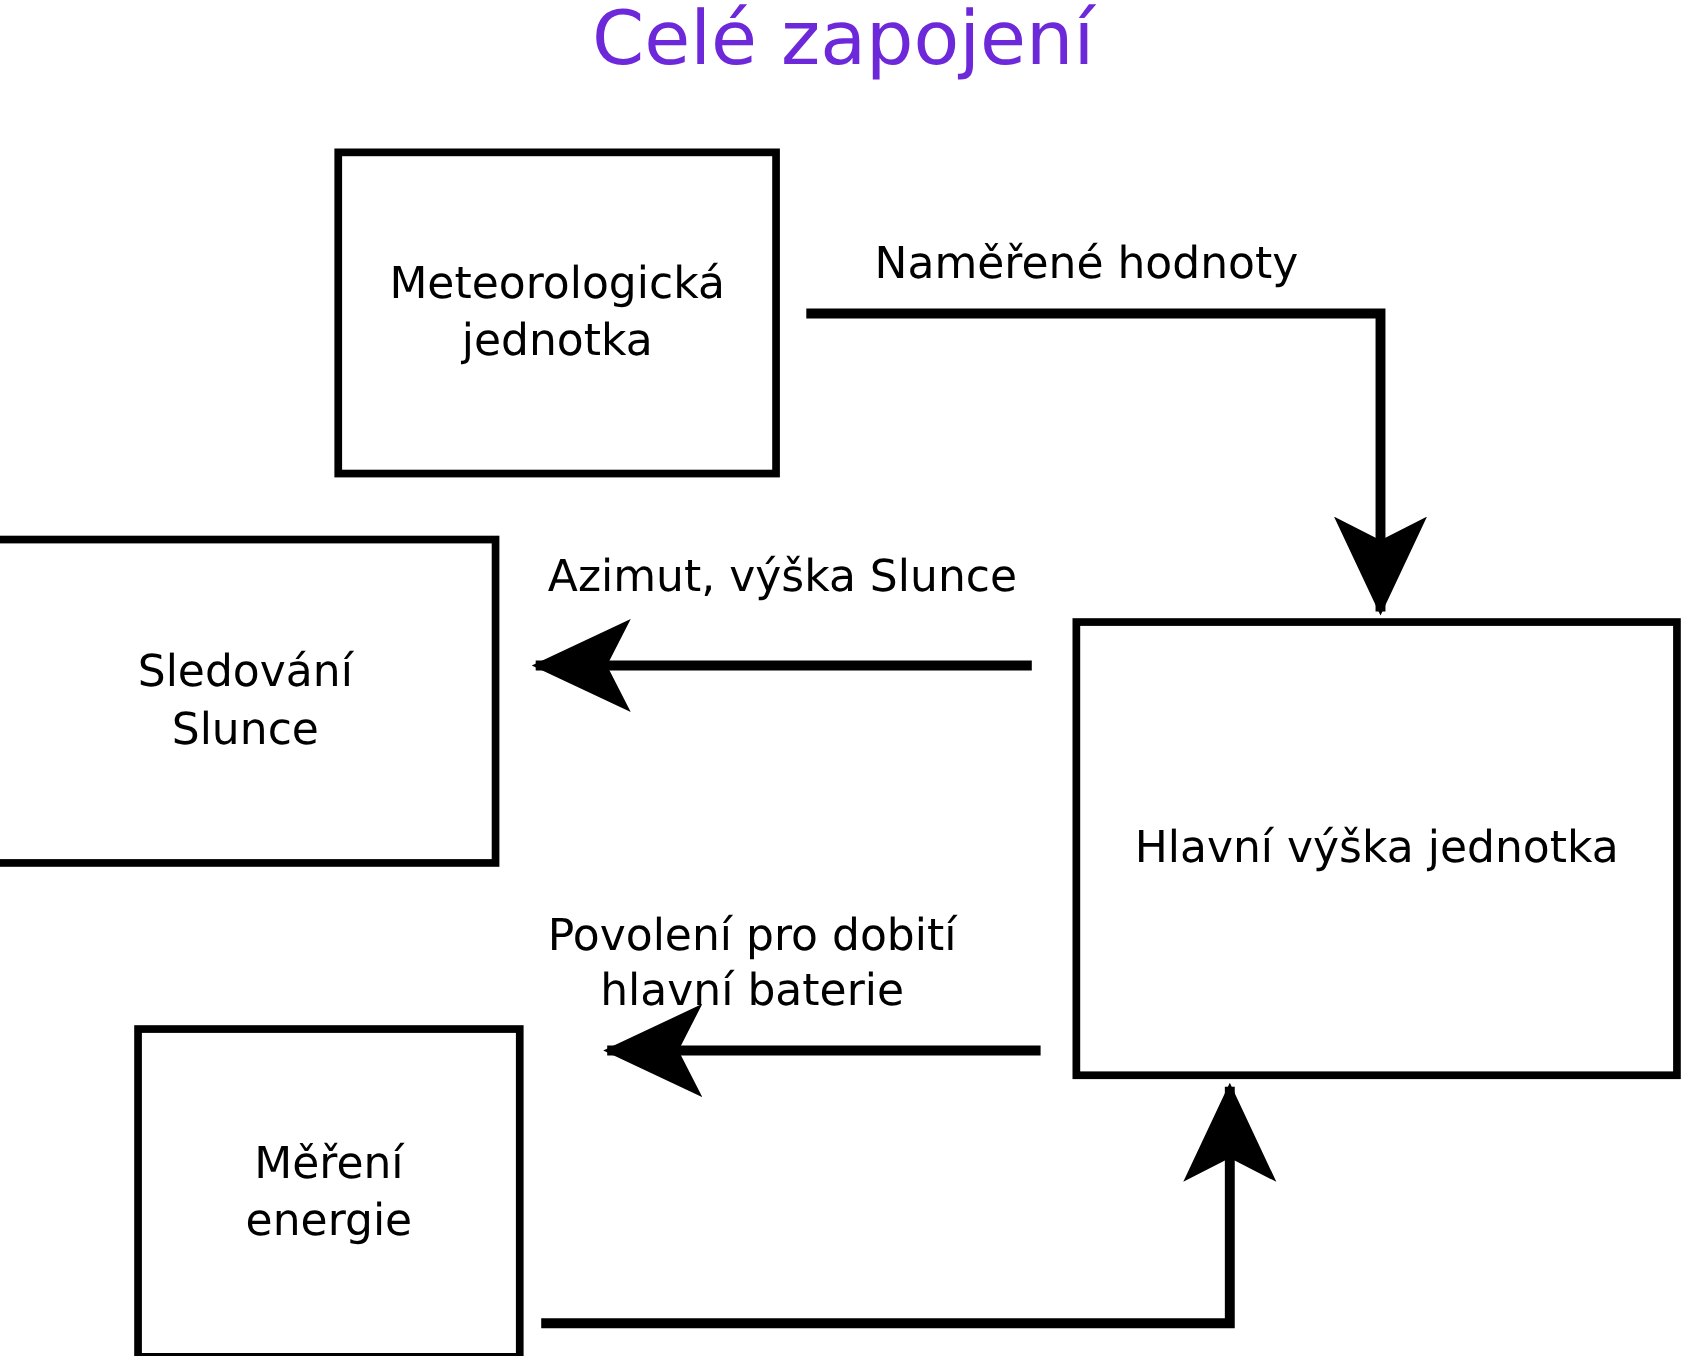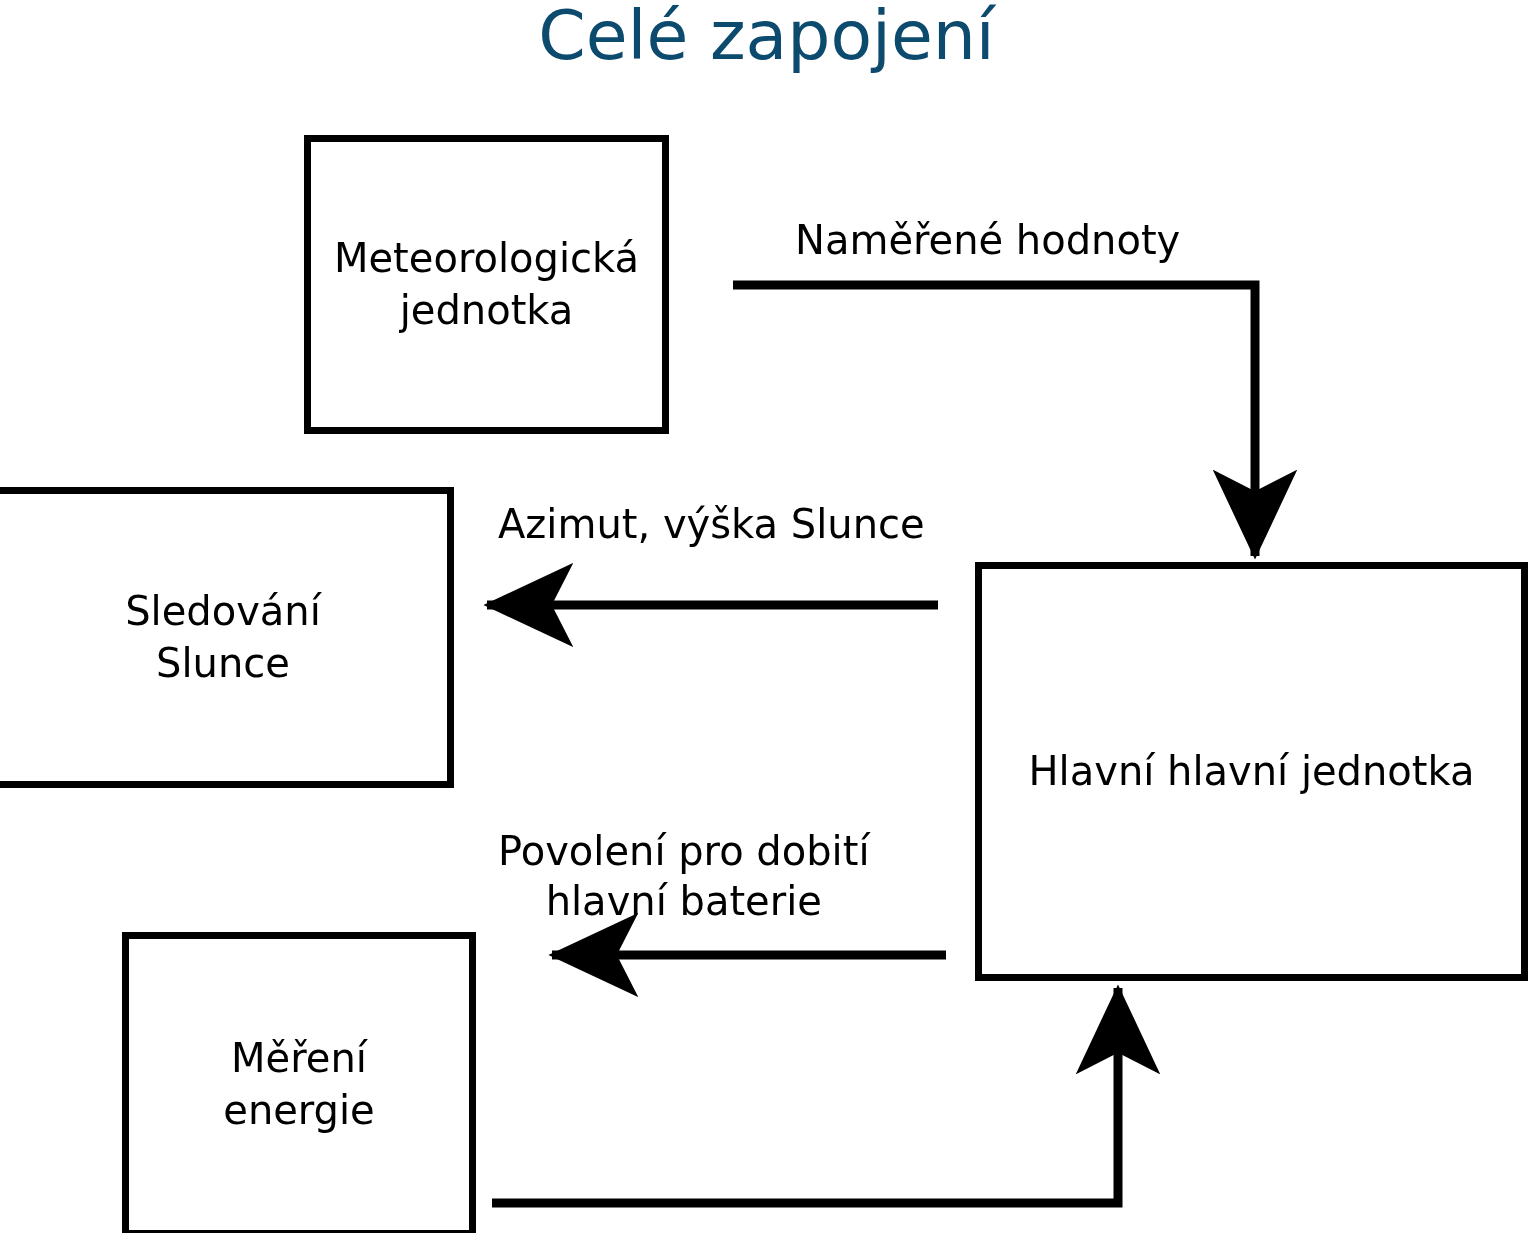--- a/index.html
+++ b/index.html
@@ -19,21 +19,21 @@
   }
   .diagram-title {
     position: absolute;
     left: 0;
     top: 2px;
     width: 1533px;
     text-align: center;
     font-size: 68px;
     line-height: 1.0;
     font-weight: 400;
-    color: #0c4a6e;
+    color: #6d28d9;
     letter-spacing: 0px;
     white-space: nowrap;
   }
   .node {
     position: absolute;
     box-sizing: border-box;
     border: 7px solid #000000;
     background: #ffffff;
     display: flex;
     align-items: center;
@@ -45,21 +45,21 @@
     line-height: 1.28;
     font-weight: 400;
     color: #000000;
     white-space: pre-line;
     padding: 0 8px;
   }
   
   #node-meteo {
     left: 304px;
     top: 135px;
-    width: 365px;
+    width: 405px;
     height: 299px;
   }
   #node-tracking {
     left: -8px;
     top: 487px;
     width: 462px;
     height: 301px;
   }
   #node-main {
     left: 975px;
@@ -129,21 +129,21 @@
     <span class="node-label">Meteorologická
 jednotka</span>
   </div>
 
   <div class="node" id="node-tracking">
     <span class="node-label">Sledování
 Slunce</span>
   </div>
 
   <div class="node" id="node-main">
-    <span class="node-label">Hlavní hlavní jednotka</span>
+    <span class="node-label">Hlavní výška jednotka</span>
   </div>
 
   <div class="node" id="node-energy">
     <span class="node-label">Měření
 energie</span>
   </div>
 
   <div class="edge-label" id="label-azimuth">Azimut, výška Slunce</div>
 
   <div class="edge-label" id="label-measured-values">Naměřené hodnoty</div>

